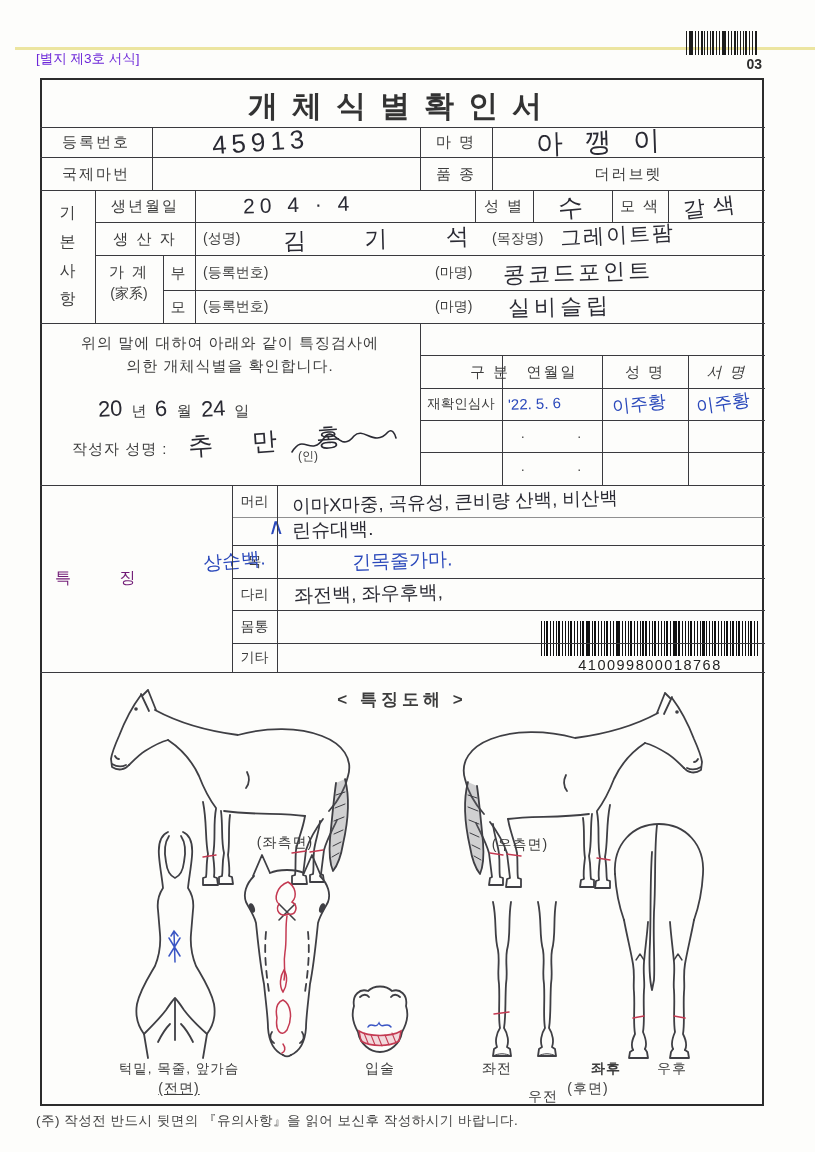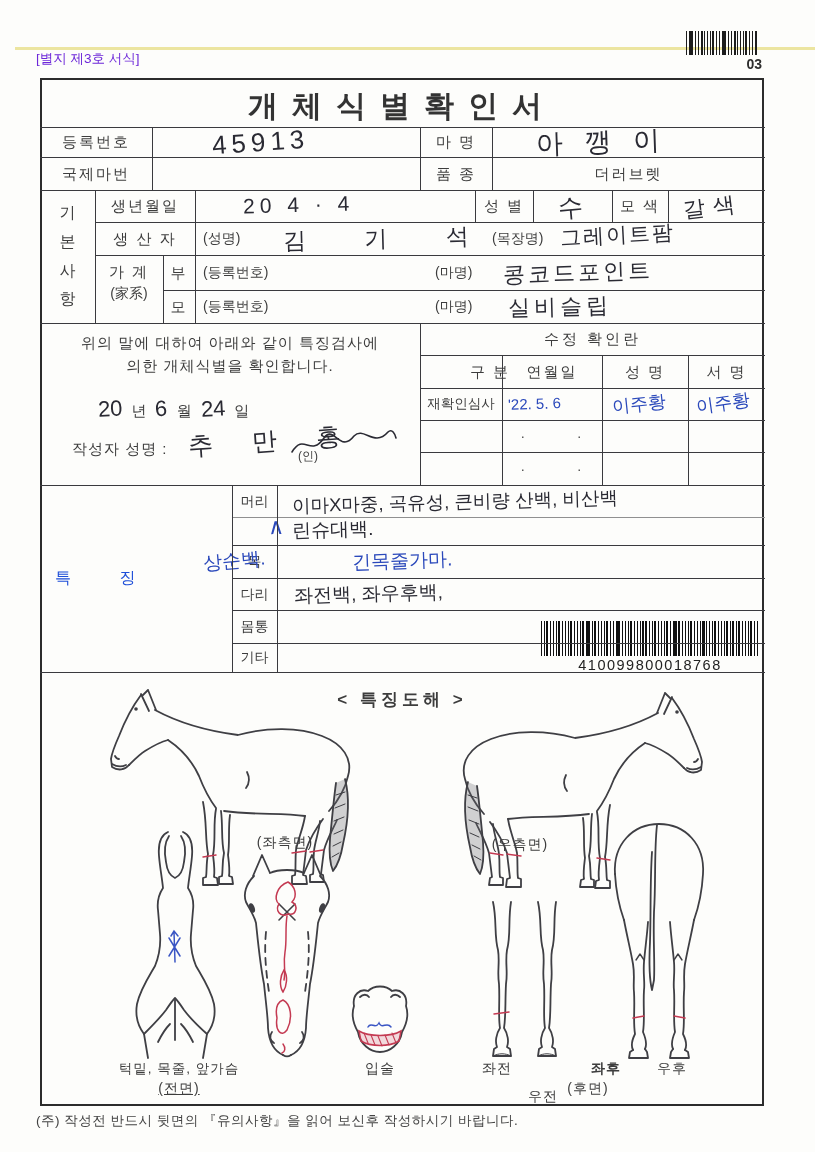--- a/index.html
+++ b/index.html
@@ -20,21 +20,21 @@
   .bc-small{position:absolute;left:686px;top:31px;width:71px;height:24px;
      background:repeating-linear-gradient(90deg,#1d1d1d 0 1px,transparent 1px 3px),
                 repeating-linear-gradient(90deg,transparent 0 4px,#1d1d1d 4px 6px,transparent 6px 11px);}
   .bc-big{position:absolute;left:541px;top:621px;width:218px;height:35px;background:#fff;
      background-image:repeating-linear-gradient(90deg,#111 0 1px,transparent 1px 3px),
                 repeating-linear-gradient(90deg,transparent 0 5px,#111 5px 7px,transparent 7px 12px),
                 repeating-linear-gradient(90deg,transparent 0 17px,#111 17px 19px,transparent 19px 29px);}
   .bc-num{position:absolute;left:541px;top:657px;width:218px;text-align:center;font-size:14.5px;letter-spacing:1.5px;color:#222;}
   .vert{position:absolute;left:40px;top:190px;width:55px;height:133px;display:flex;align-items:center;justify-content:center;
         font-size:16px;color:#3d3d3d;white-space:pre-line;text-align:center;line-height:1.8;}
-  .feat{position:absolute;left:55px;top:485px;height:187px;display:flex;align-items:center;font-size:16px;letter-spacing:22px;color:#1d4ed8;}
+  .feat{position:absolute;left:55px;top:485px;height:187px;display:flex;align-items:center;font-size:16px;letter-spacing:22px;color:#701a75;}
   .dots{white-space:pre;color:#555;}
   .date-line{position:absolute;left:98px;top:396px;display:inline-flex;align-items:baseline;gap:9px;}
   .date-line .u{font-size:15px;color:#3d3d3d;}
   .date-line .n{font-size:22px;color:#2a2a33;transform:rotate(-3deg);}
   .dg{stroke:#3f3f44;fill:none;stroke-width:1.8;stroke-linecap:round;stroke-linejoin:round;}
   .red{stroke:#c43a52;fill:none;stroke-width:1.5;stroke-linecap:round;}
   .bluestroke{stroke:#3a55c4;fill:none;stroke-width:1.5;stroke-linecap:round;}
   .dlabel{position:absolute;font-size:14px;color:#3d3d3d;text-align:center;letter-spacing:1px;}
   .footer{position:absolute;left:36px;top:1112px;font-size:13.5px;color:#434343;letter-spacing:0.5px;}
   svg{position:absolute;overflow:visible;}
@@ -98,25 +98,24 @@
     <span class="n">24</span>
     <span class="u">일</span>
   </div>
   <div class="lbl" style="left:72px;top:440px;letter-spacing:1px;">작성자 성명 :</div>
   <div class="hand" style="left:188px;top:424px;font-size:25px;letter-spacing:16px;transform:rotate(-4deg);">추 만 홍</div>
   <div class="lbl" style="left:298px;top:448px;font-size:12px;letter-spacing:0;">(인)</div>
   <svg style="left:288px;top:424px;" width="112" height="38">
     <path class="dg" style="stroke:#2a2a33;stroke-width:1.6;" d="M4,28 C16,8 22,34 36,14 C46,0 52,30 66,12 C76,2 86,24 100,8 C104,4 107,10 108,14"></path>
   </svg>
 
-  <div class="lbl" style="left:420px;top:323px;width:345px;line-height:32px;letter-spacing:3px;">수정 확인란</div>
   <div class="lbl" style="left:420px;top:355px;width:82px;line-height:33px;margin-left:29px;">구 분</div>
   <div class="lbl" style="left:502px;top:355px;width:100px;line-height:33px;">연월일</div>
   <div class="lbl" style="left:602px;top:355px;width:86px;line-height:33px;">성 명</div>
-  <div class="lbl" style="left:688px;top:355px;width:77px;line-height:33px;">서 명</div>
+  <div class="lbl" style="left:688px;top:355px;width:77px;line-height:33px;font-style:italic;">서 명</div>
 
   <div class="lbl" style="left:420px;top:388px;width:82px;line-height:32px;font-size:13.5px;letter-spacing:0;">재확인심사</div>
   <div class="hand blue" style="left:508px;top:395px;font-size:15px;transform:rotate(-2deg);">'22. 5. 6</div>
   <div class="hand blue" style="left:612px;top:392px;font-size:18px;transform:rotate(-6deg);">이주황</div>
   <div class="hand blue" style="left:696px;top:391px;font-size:18px;transform:rotate(-8deg);">이주황</div>
   <div class="lbl dots" style="left:502px;top:420px;width:100px;line-height:32px;">·        ·</div>
   <div class="lbl dots" style="left:502px;top:452px;width:100px;line-height:33px;">·        ·</div>
 
   <div class="feat">특 징</div>
   <div class="lbl sm" style="left:232px;top:485px;width:45px;line-height:32px;">머리</div>

